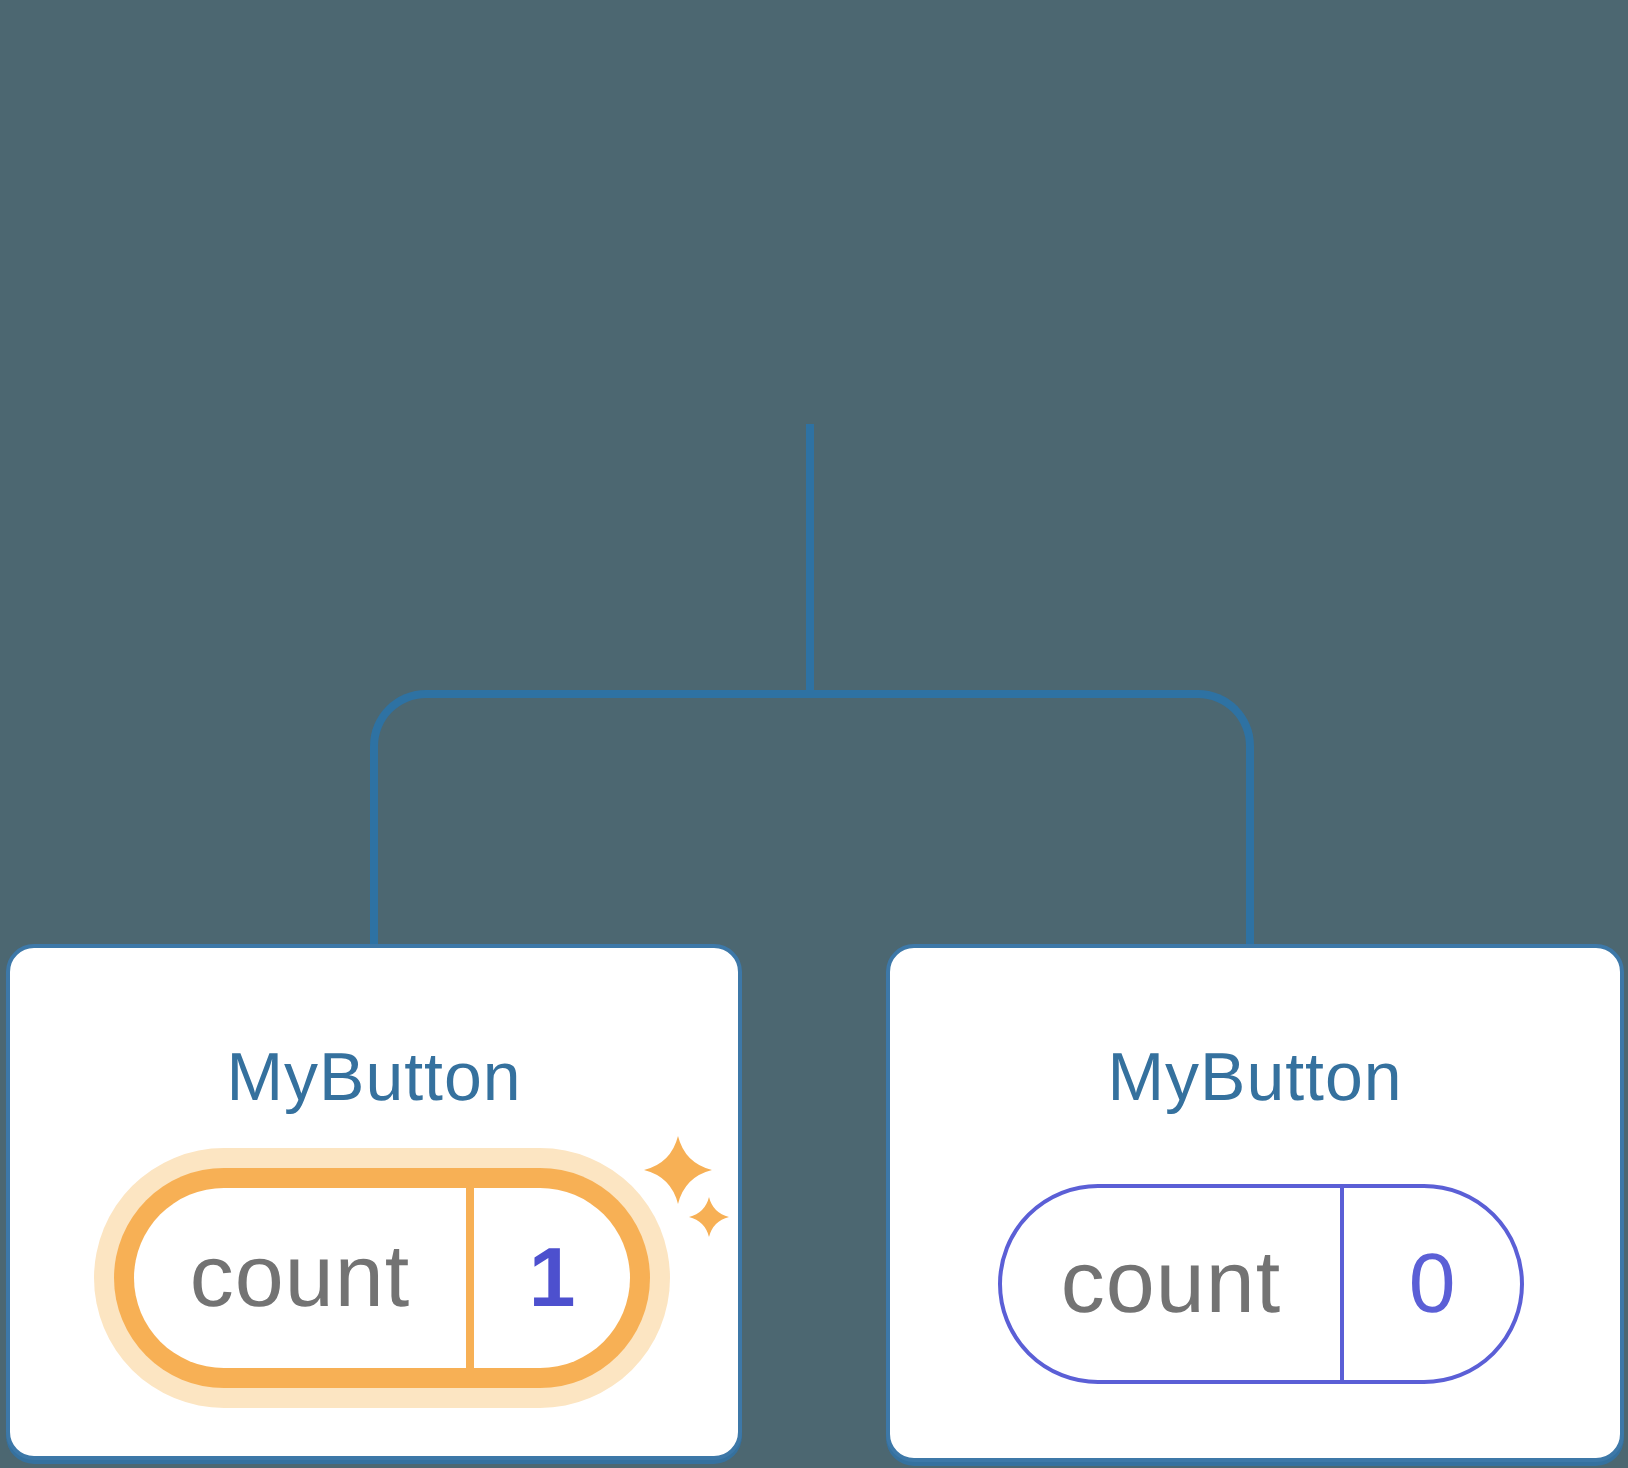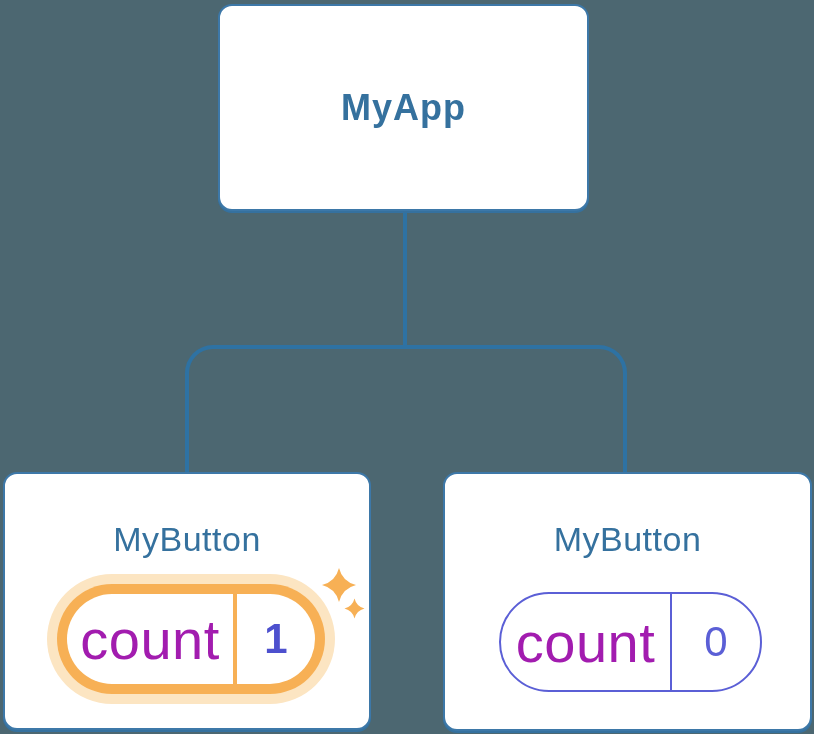--- a/index.html
+++ b/index.html
@@ -99,24 +99,24 @@
     display: flex;
     align-items: stretch;
     overflow: hidden;
   }
   .cell {
     display: flex;
     align-items: center;
     justify-content: center;
   }
   .cell-key {
-    font-size: 56px;
+    font-size: 44px;
     font-weight: 400;
     letter-spacing: 0.5px;
-    color: #a21caf;
+    color: #737373;
   }
   .pill-core .cell-key   { width: 166px; }
   .pill-plain .cell-key  { width: 169px; }
   .cell-value { flex: 1; font-size: 42px; }
   .value-bold   { font-weight: 700; color: #4D50CE; }
   .value-normal { font-weight: 400; color: #5B5FD6; }
   .divider-orange { width: 4px; background: #F7B055; }
   .divider-indigo { width: 2px; background: #5B5FD6; }
   
   .sparkles {
@@ -127,23 +127,20 @@
   }
 </style>
 </head>
 <body>
 
 <div class="canvas">
 
   <div class="stem"></div>
   <div class="branch"></div>
 
-  <div class="node node-root">
-    <span class="node-label">MyApp</span>
-  </div>
 
   <div class="node node-child-left">
     <div class="child-label">MyButton</div>
 
     <div class="pill-glow">
       <div class="pill-ring">
         <div class="pill-core">
           <div class="cell cell-key">count</div>
           <div class="divider-orange"></div>
           <div class="cell cell-value value-bold">1</div>

